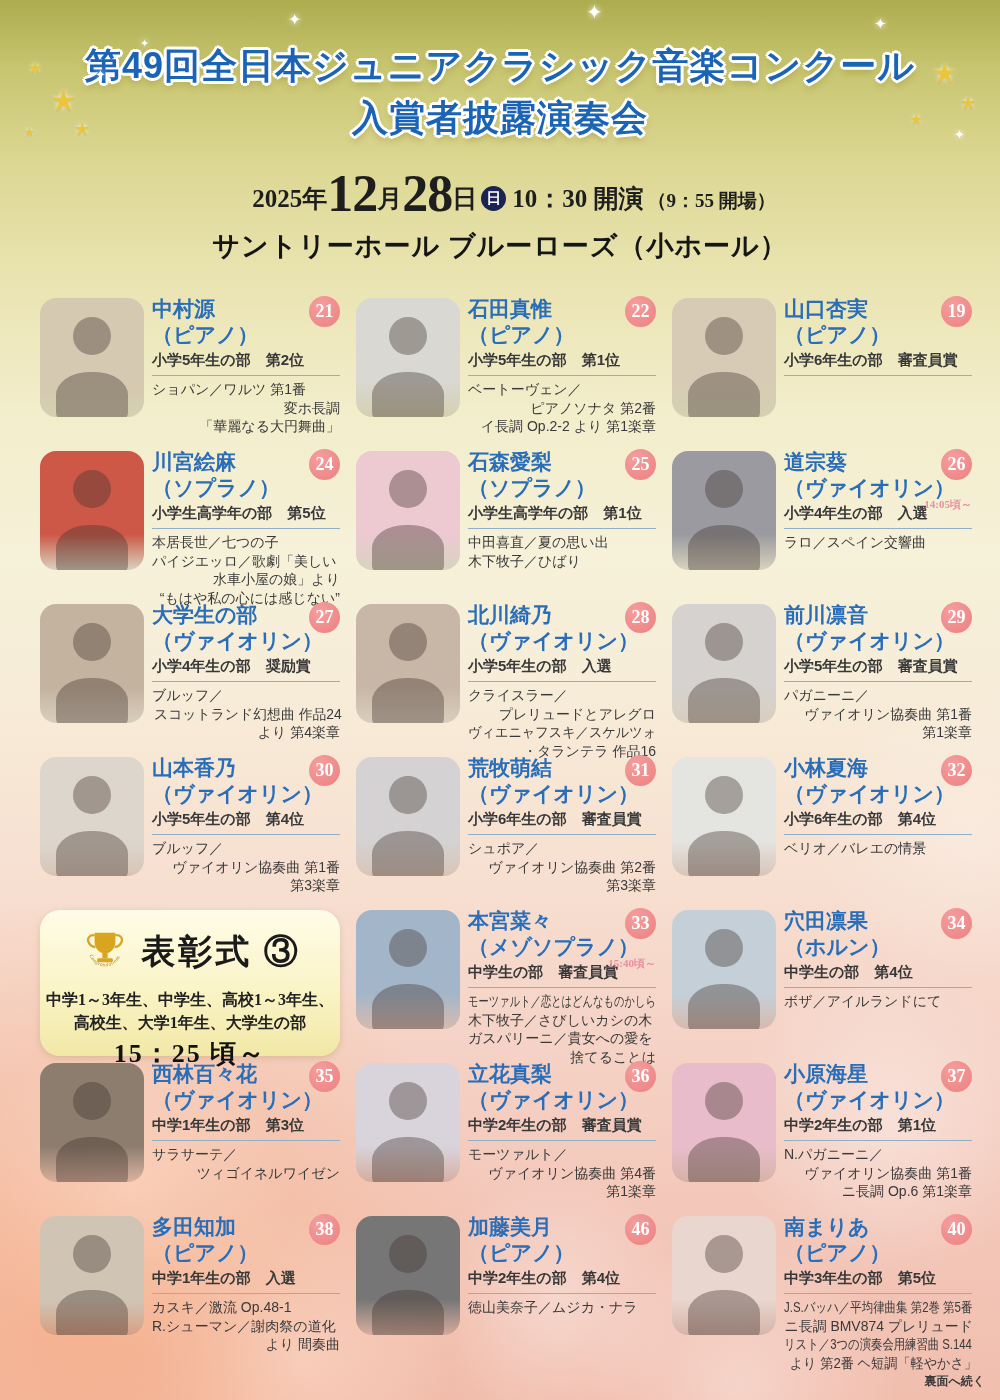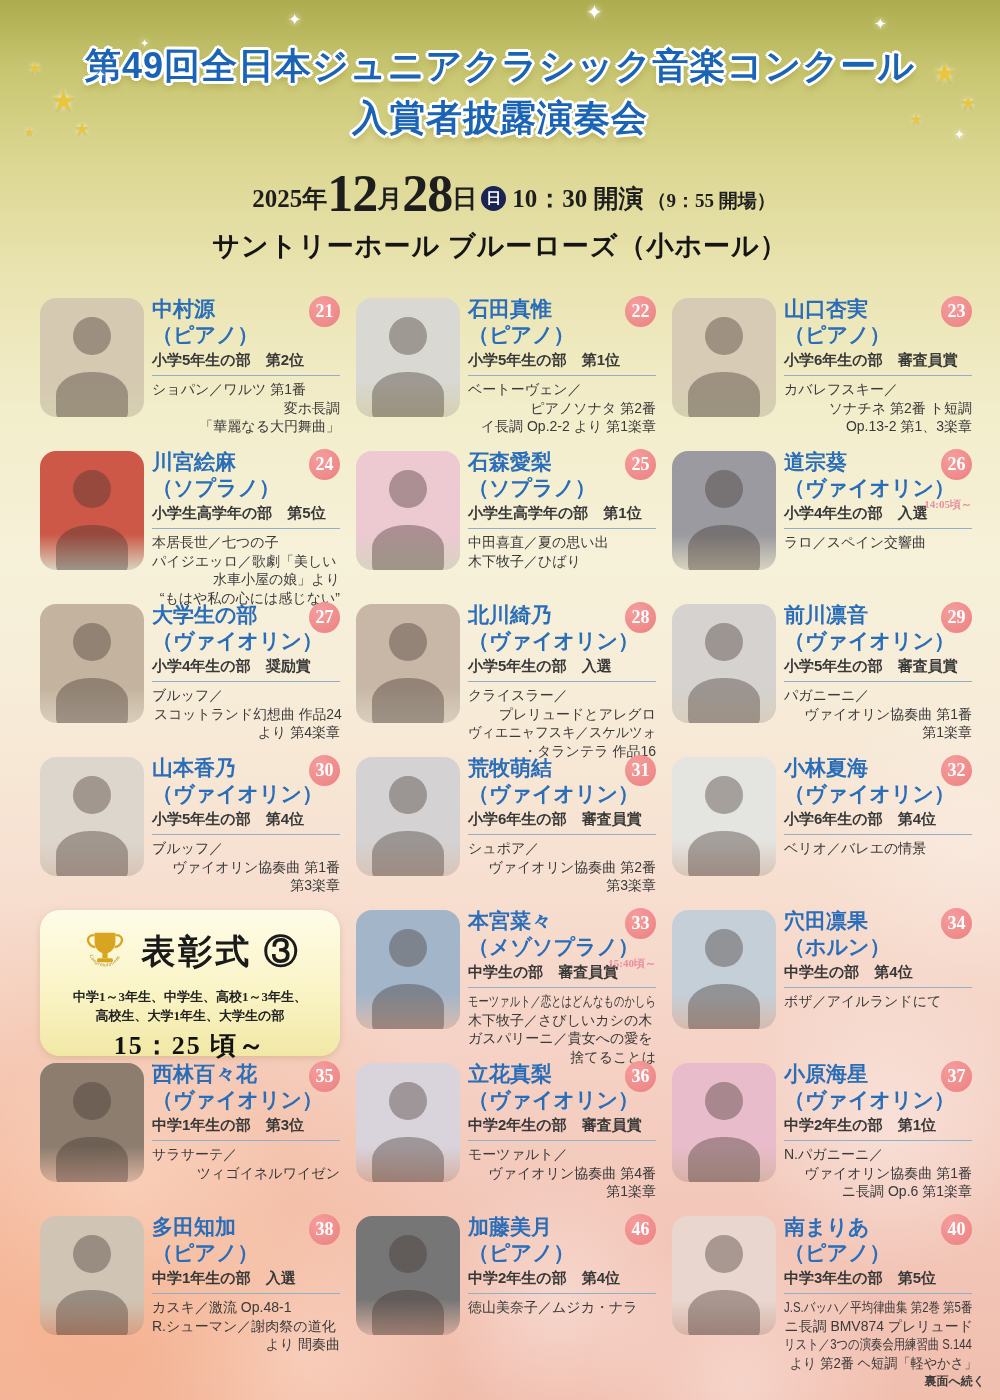--- a/index.html
+++ b/index.html
@@ -61,21 +61,21 @@
   .time-note{position:absolute;right:0;top:52px;font-family:"Liberation Serif","DejaVu Serif",serif;
     font-size:11px;color:#e98fa0;font-weight:600;}
   
   .award{position:relative;height:146px;margin-top:6px;border-radius:20px;
     background:linear-gradient(180deg,#fefce8 0%,#faf4c6 55%,#f1e8a6 100%);
     box-shadow:0 2px 6px rgba(150,130,60,.25);text-align:center;padding-top:14px;box-sizing:border-box;}
   .award-head{display:flex;align-items:center;justify-content:center;gap:10px;}
   .award-title{font-family:"Liberation Serif","DejaVu Serif",serif;font-size:34px;font-weight:700;
     color:#1a1a1a;letter-spacing:3px;}
   .award-lines{margin-top:8px;font-family:"Liberation Serif","DejaVu Serif",serif;
-    font-size:13px;font-weight:700;color:#222;line-height:1.45;text-align:center;}
+    font-size:16px;font-weight:700;color:#222;line-height:1.45;text-align:center;}
   .award-time{font-family:"Liberation Serif","DejaVu Serif",serif;font-size:26px;font-weight:700;
     color:#111;margin-top:2px;letter-spacing:2px;}
   
   .footer-note{position:absolute;right:15px;bottom:10px;font-size:12px;color:#3c3c3c;font-weight:600;}
 </style>
 </head>
 <body>
 
 <div class="page">
 
@@ -139,26 +139,21 @@
 
     </div>
   </div>
       <div class="card">
     <div class="photo" style="background: linear-gradient(rgb(216, 203, 182) 0%, rgb(216, 203, 182) 70%, rgba(0, 0, 0, 0.12) 100%);"></div>
     <div class="tcol">
       <div class="p-name">山口杏実</div>
       <div class="p-inst">（ピアノ）</div>
       <div class="p-cat">小学6年生の部　審査員賞</div>
       <hr class="rule">
-      <div class="pieces">
-            <div class="pline al-l">カバレフスキー／</div>
-            <div class="pline al-r">ソナチネ 第2番 ト短調</div>
-            <div class="pline al-r">Op.13-2 第1、3楽章</div>
-          </div>
-      <div class="badge">23</div>
+      <div class="badge">19</div>
 
     </div>
   </div>
       <div class="card">
     <div class="photo" style="background: linear-gradient(rgb(205, 88, 71) 0%, rgb(205, 88, 71) 70%, rgba(0, 0, 0, 0.12) 100%);"></div>
     <div class="tcol">
       <div class="p-name">川宮絵麻</div>
       <div class="p-inst">（ソプラノ）</div>
       <div class="p-cat">小学生高学年の部　第5位</div>
       <hr class="rule">

